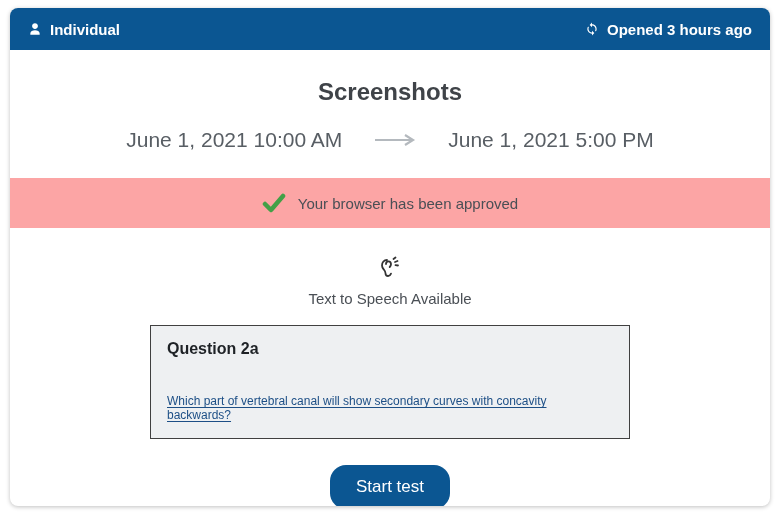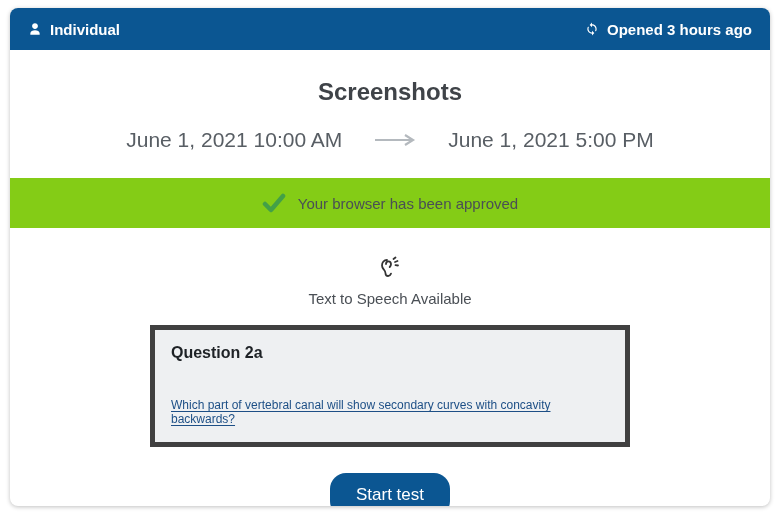--- a/index.html
+++ b/index.html
@@ -46,21 +46,21 @@
     display:flex;
     align-items:center;
     justify-content:center;
     gap:31px;
     margin-top:22px;
     font-size:21px;
     color:#585e64;
   }
   .arrow-svg { width:44px; height:14px; fill:none; stroke:#b4b9be; stroke-width:2.2; }
   .approved-bar {
-    background:#84cc16;
+    background:#fca5a5;
     margin-top:26px;
     height:50px;
     display:flex;
     align-items:center;
     justify-content:center;
     gap:12px;
     font-size:15px;
     color:#4a4f55;
   }
   .check-svg { width:24px; height:24px; fill:none; stroke:#43a047; stroke-width:4.5; stroke-linecap:round; stroke-linejoin:round; }
@@ -71,21 +71,21 @@
     gap:10px;
     margin-top:28px;
     font-size:15px;
     color:#4a4f55;
     flex-direction:column;
   }
   .ear-svg { width:24px; height:24px; }
   .question-box {
     width:480px;
     margin:18px auto 0;
-    border:5px solid #404040;
+    border:1px solid #404040;
     background:#eef0f2;
     padding:14px 16px 16px;
   }
   .question-title {
     font-size:16px;
     font-weight:700;
     color:#1e2226;
     margin-bottom:8px;
   }
   .question-text {

